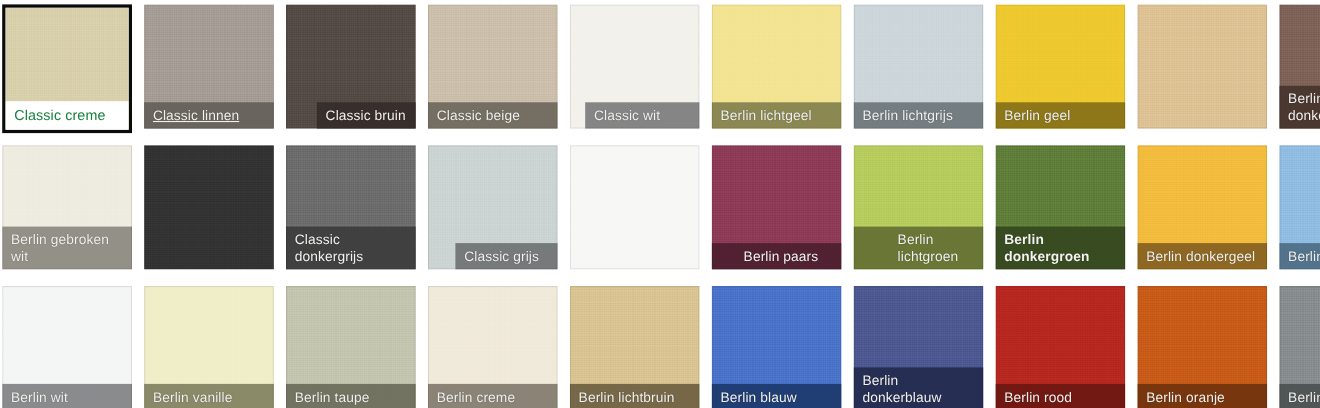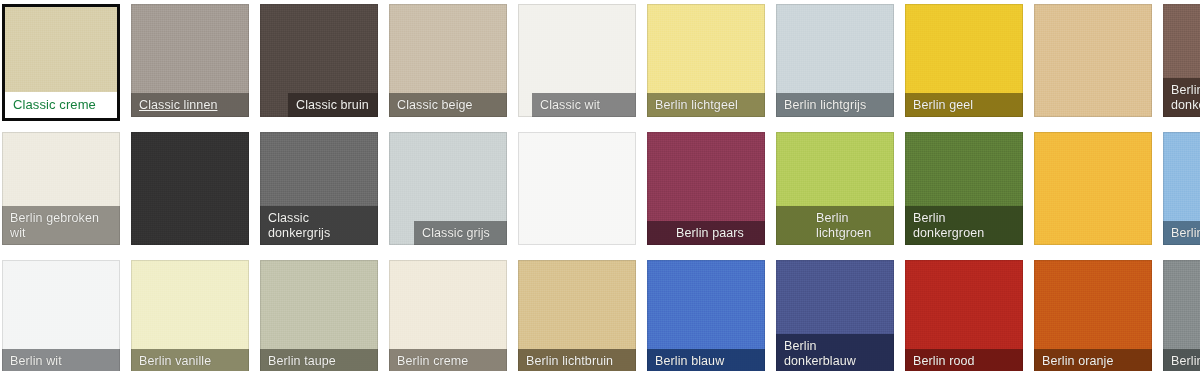--- a/index.html
+++ b/index.html
@@ -199,25 +199,26 @@
       <div class="swatch-label" style="background: rgba(76, 32, 48, 0.92); padding-left: 29px;">Berlin paars</div>
     </div>
     <div class="swatch">
       <div class="swatch-color" style="background-color: rgb(181, 204, 92);"></div>
       <div class="swatch-texture"></div>
       <div class="swatch-label" style="background: rgba(100, 111, 51, 0.92); padding-left: 40px;">Berlin lichtgroen</div>
     </div>
     <div class="swatch two-line">
       <div class="swatch-color" style="background-color: rgb(93, 125, 56);"></div>
       <div class="swatch-texture"></div>
-      <div class="swatch-label" style="background: rgba(53, 70, 31, 0.92);">Berlin donkergroen</div>
+      <div class="swatch-label" style="background: rgba(53, 70, 31, 0.92); font-weight: bold;">Berlin donkergroen</div>
     </div>
     <div class="swatch">
       <div class="swatch-color" style="background-color: rgb(242, 187, 62);"></div>
       <div class="swatch-texture"></div>
+      <div class="swatch-label" style="background: rgba(134, 96, 32, 0.92);">Berlin donkergeel</div>
     </div>
     <div class="swatch">
       <div class="swatch-color" style="background-color: rgb(144, 188, 226);"></div>
       <div class="swatch-texture"></div>
       <div class="swatch-label" style="background: rgba(78, 108, 133, 0.92);">Berlin lichtblauw</div>
     </div>
     <div class="swatch">
       <div class="swatch-color" style="background-color: rgb(244, 245, 245);"></div>
       <div class="swatch-texture"></div>
       <div class="swatch-label" style="background: rgba(127, 129, 131, 0.92);">Berlin wit</div>

